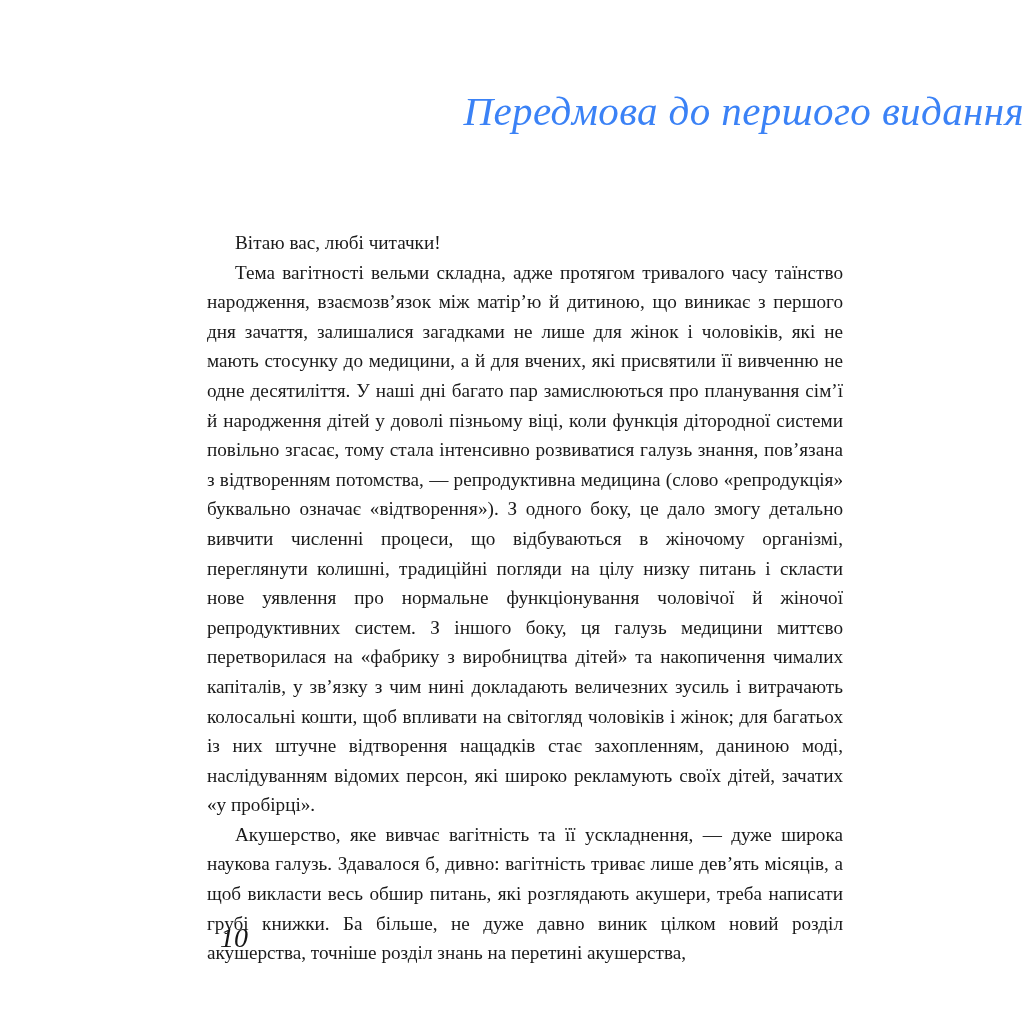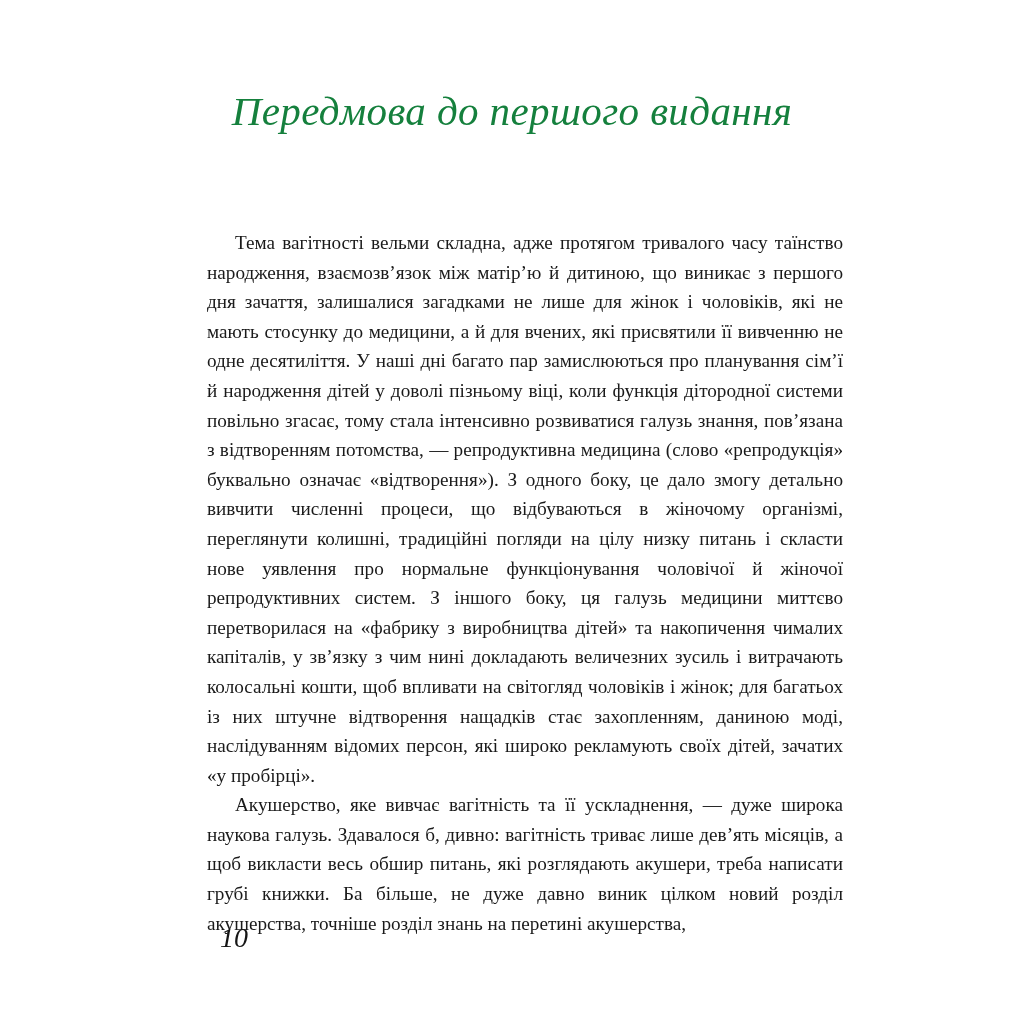--- a/index.html
+++ b/index.html
@@ -21,27 +21,27 @@
     height: 1024px;
     background: #ffffff;
     box-sizing: border-box;
   }
 
   .page-title {
     position: absolute;
     top: 60px;
     left: 0;
     width: 1024px;
-    text-align: center;
+    text-align: right;
     font-family: "Liberation Serif", "DejaVu Serif", serif;
     font-style: italic;
     font-weight: 400;
     font-size: 41px;
     letter-spacing: 0.4px;
-    color: #15803d;
+    color: #3b82f6;
     white-space: nowrap;
   }
 
   .text-block {
     position: absolute;
     top: 228px;
     left: 207px;
     width: 636px;
     font-size: 19.2px;
     line-height: 29.6px;
@@ -72,20 +72,21 @@
 </style>
 </head>
 <body>
 
 <div class="page">
 
   <h1 class="page-title">Передмова до першого видання</h1>
 
   <div class="text-block">
 
+    <p class="para">Вітаю вас, любі читачки!</p>
 
     <p class="para">Тема вагітності вельми складна, адже протягом тривалого часу таїнство народження, взаємозв’язок між матір’ю й дитиною, що виникає з першого дня зачаття, залишалися загадками не лише для жінок і чоловіків, які не мають стосунку до медицини, а й для вчених, які присвятили її вивченню не одне десятиліття. У наші дні багато пар замислюються про планування сім’ї й народження дітей у доволі пізньому віці, коли функція дітородної системи повільно згасає, тому стала інтенсивно розвиватися галузь знання, пов’язана з відтворенням потомства, — репродуктивна медицина (слово «репродукція» буквально означає «відтворення»). З одного боку, це дало змогу детально вивчити численні процеси, що відбуваються в жіночому організмі, переглянути колишні, традиційні погляди на цілу низку питань і скласти нове уявлення про нормальне функціонування чоловічої й жіночої репродуктивних систем. З іншого боку, ця галузь медицини миттєво перетворилася на «фабрику з виробництва дітей» та накопичення чималих капіталів, у зв’язку з чим нині докладають величезних зусиль і витрачають колосальні кошти, щоб впливати на світогляд чоловіків і жінок; для багатьох із них штучне відтворення нащадків стає захопленням, даниною моді, наслідуванням відомих персон, які широко рекламують своїх дітей, зачатих «у пробірці».</p>
 
 
     <p class="para"><span class="lead">Акушерство, яке вивчає вагітність та її ускладнення, — дуже широка наукова галузь.</span><span> Здавалося б, дивно: вагітність триває лише дев’ять місяців, а щоб викласти весь обшир питань, які розглядають акушери, треба написати грубі книжки. Ба більше, не дуже давно виник цілком новий розділ акушерства, точніше розділ знань на перетині акушерства,</span></p>
 
   </div>
 
   <div class="page-number">10</div>
 

